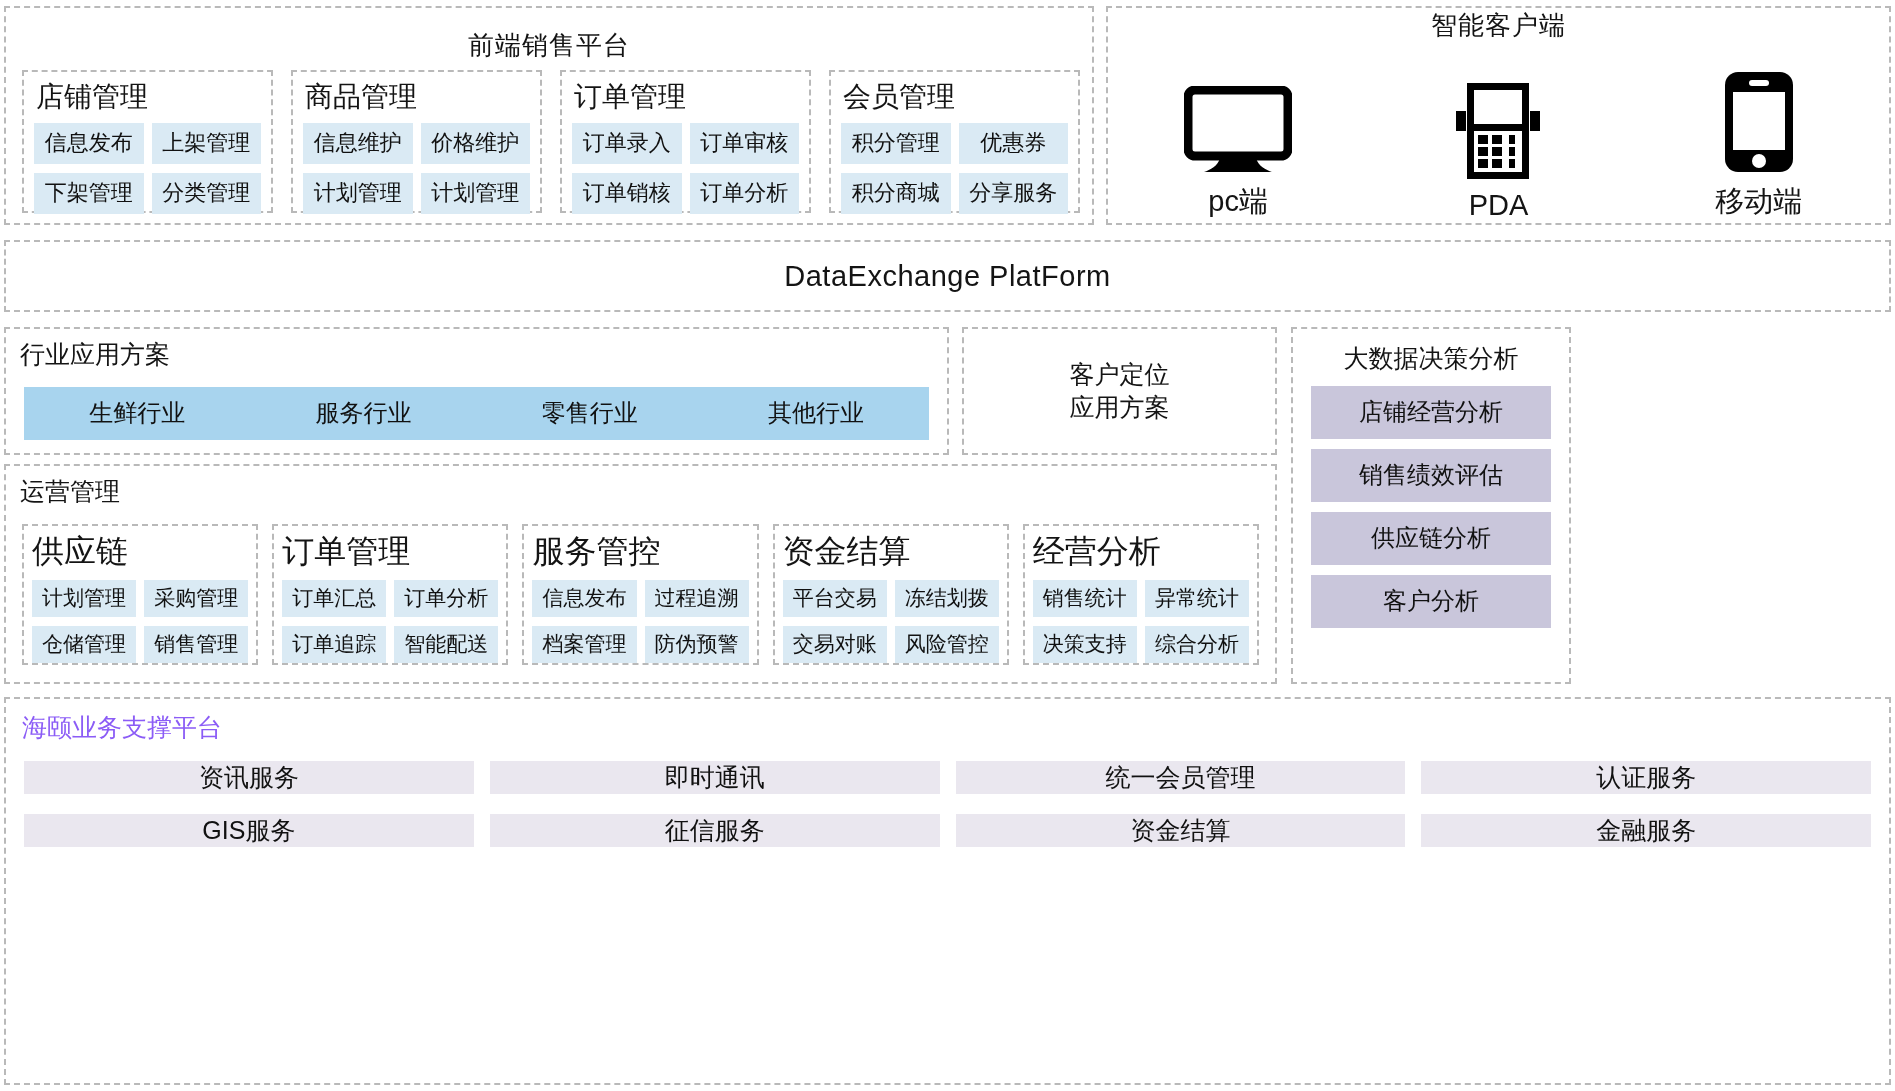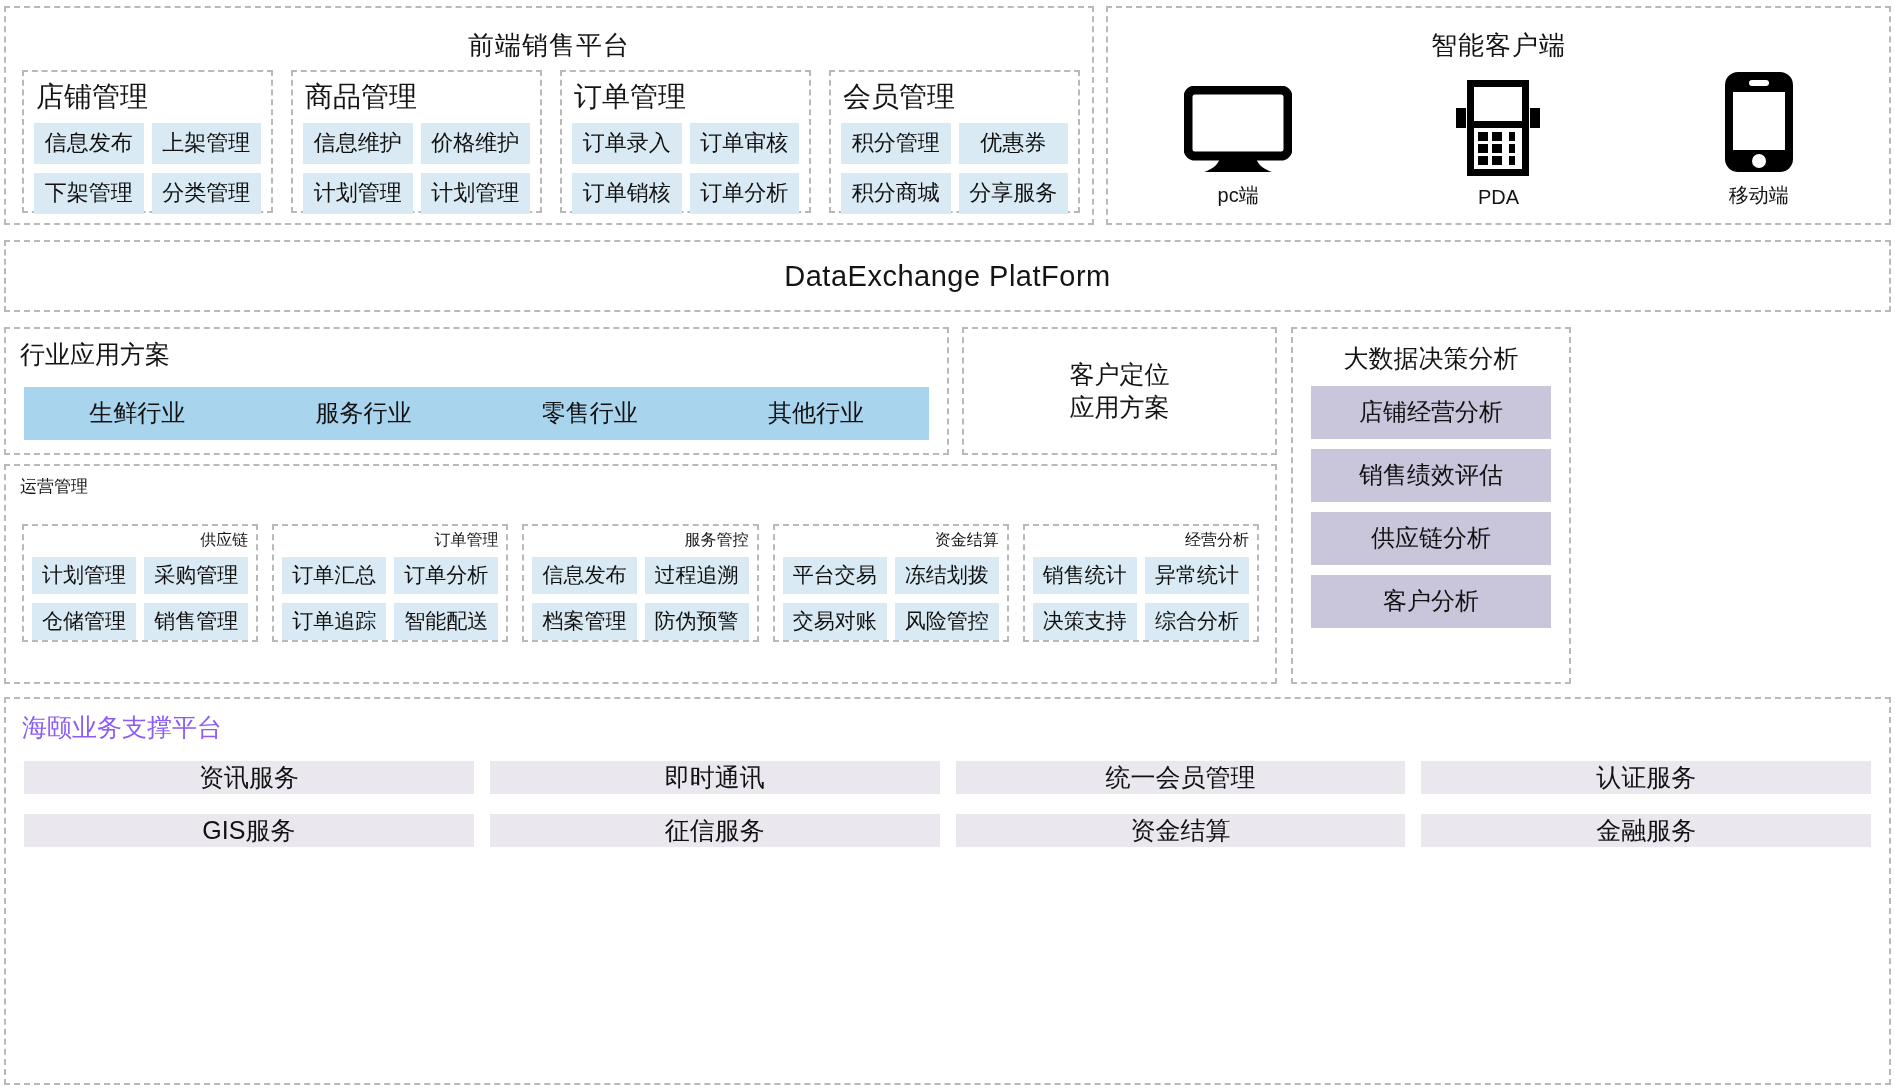--- a/index.html
+++ b/index.html
@@ -74,31 +74,31 @@
     padding: 5px 0 6px 0;
     white-space: nowrap;
     color: #111111;
   }
 
   
   #smart-client {
     left: 1106px; top: 6px;
     width: 785px;  height: 219px;
   }
-  #smart-client > .panel-title { margin-top: 20px; }
+  #smart-client > .panel-title { }
   .devices {
     position: absolute;
     left: 0; right: 0; top: 62px;
     display: flex;
     justify-content: space-around;
     align-items: flex-end;
   }
   .device { text-align: center; width: 200px; }
   .device .dlabel {
-    font-size: 20px;
+    font-size: 29px;
     margin-top: 8px;
     color: #141414;
   }
   .device svg { display: block; margin: 0 auto; }
 
   
   #data-exchange {
     left: 4px; top: 240px;
     width: 1887px; height: 72px;
     display: flex; align-items: center; justify-content: center;
@@ -168,38 +168,38 @@
     padding: 10px 0 11px 0;
     color: #111111;
   }
 
   
   #operations {
     left: 4px; top: 464px;
     width: 1273px; height: 220px;
   }
   #operations .sec-label {
-    font-size: 17px;
+    font-size: 25px;
     margin: 9px 0 0 14px;
     color: #141414;
   }
   .ops-groups {
     position: absolute;
     left: 16px; right: 16px; top: 58px;
     display: flex; gap: 14px;
   }
   .ops-group {
     box-sizing: border-box;
     border: 2px dashed #b9b9b9;
     flex: 1;
     padding: 4px 8px 0 8px;
   }
   .ops-group > .gname {
-    font-size: 16px;
-    text-align: right;
+    font-size: 32px;
+    text-align: left;
     margin-bottom: 6px;
     color: #141414;
   }
   .ops-group .chip { font-size: 21px; padding: 4px 0 5px 0; }
 
   
   #support {
     left: 4px; top: 697px;
     width: 1887px; height: 388px;
   }

